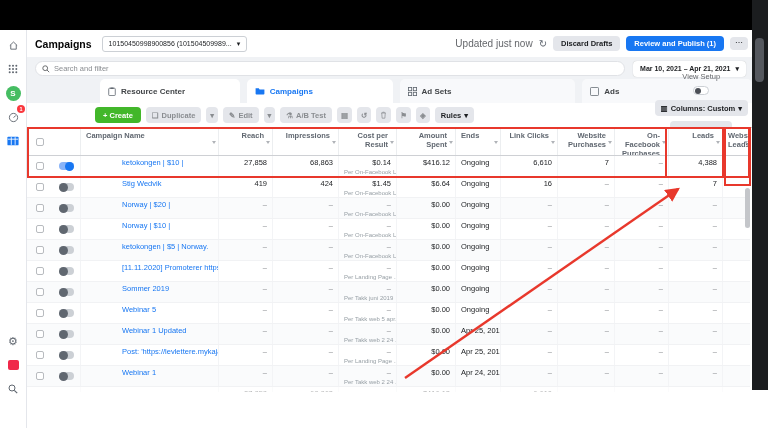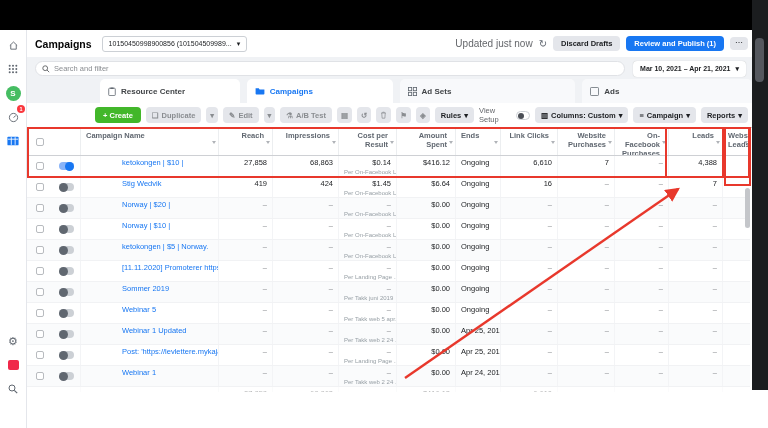--- a/index.html
+++ b/index.html
@@ -60,21 +60,21 @@
   .tab.active { color:#1877f2; }
   .tab .cnt { flex:1; }
 
   .toolbar { position:absolute; left:0; top:73px; width:100%; height:25px; background:#fff;
     border-bottom:1px solid #ced0d4; display:flex; align-items:center; padding:0 4px 0 68px; gap:5px; }
   .tb-btn { background:#e4e6eb; border-radius:4px; height:16px; display:flex; align-items:center; gap:3px;
     padding:0 6px; font-size:7.5px; font-weight:bold; color:#8a8d91; white-space:nowrap; }
   .tb-ic { padding:0 4px; }
   .tb-create { background:#42b72a; color:#fff; border-radius:4px; height:16px; display:flex; align-items:center;
     padding:0 8px; font-size:7.5px; font-weight:bold; white-space:nowrap; }
-  .tb-right { margin-left:auto; display:flex; align-items:center; gap:5px; }
+  .tb-right { margin-left:auto; display:flex; align-items:center; gap:5px;flex-direction:column; }
   .vs-label { font-size:7.5px; color:#65676b; }
   .vtoggle { width:16px; height:9px; background:#fff; border:1px solid #ccd0d5; border-radius:5px; position:relative; }
   .vtoggle .knob { position:absolute; left:1px; top:1px; width:6px; height:6px; border-radius:50%; background:#4b4f56; }
   .tb-pill { background:#e4e6eb; border-radius:4px; height:16px; display:flex; align-items:center; gap:3px;
     padding:0 6px; font-size:7.5px; font-weight:bold; color:#1c1e21; white-space:nowrap; }
 
   
   .tablewrap { position:absolute; left:0; top:98px; width:723px; height:264px; overflow:hidden; background:#6d28d9; }
   .thead { display:flex; height:28px; border-bottom:1px solid #ced0d4; background:#fff; }
   .th { font-size:7.5px; font-weight:bold; color:#606770; padding:3px 8px 2px 5px; border-left:1px solid #eceef0;

